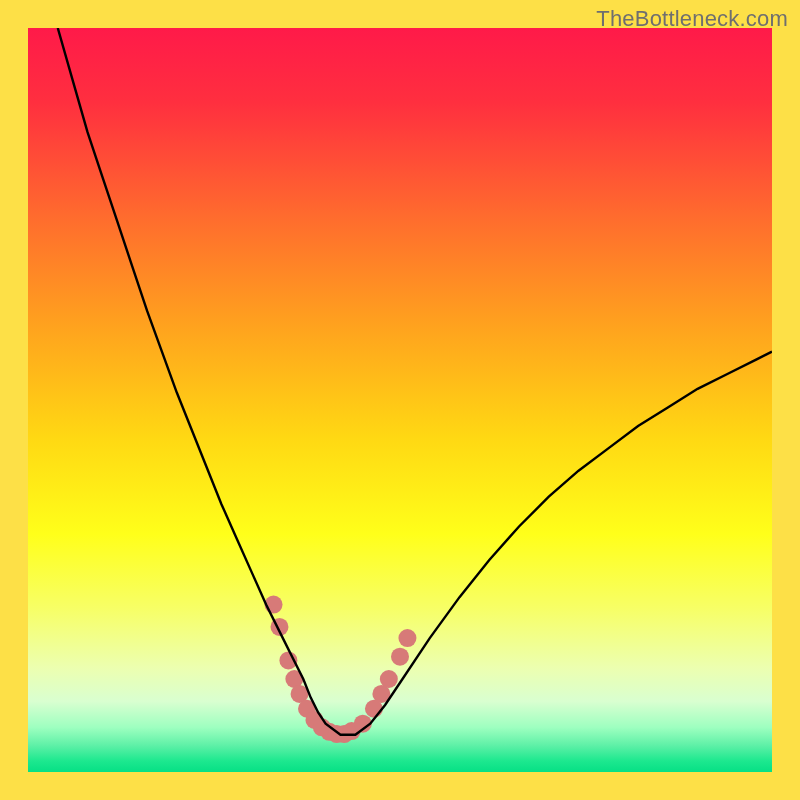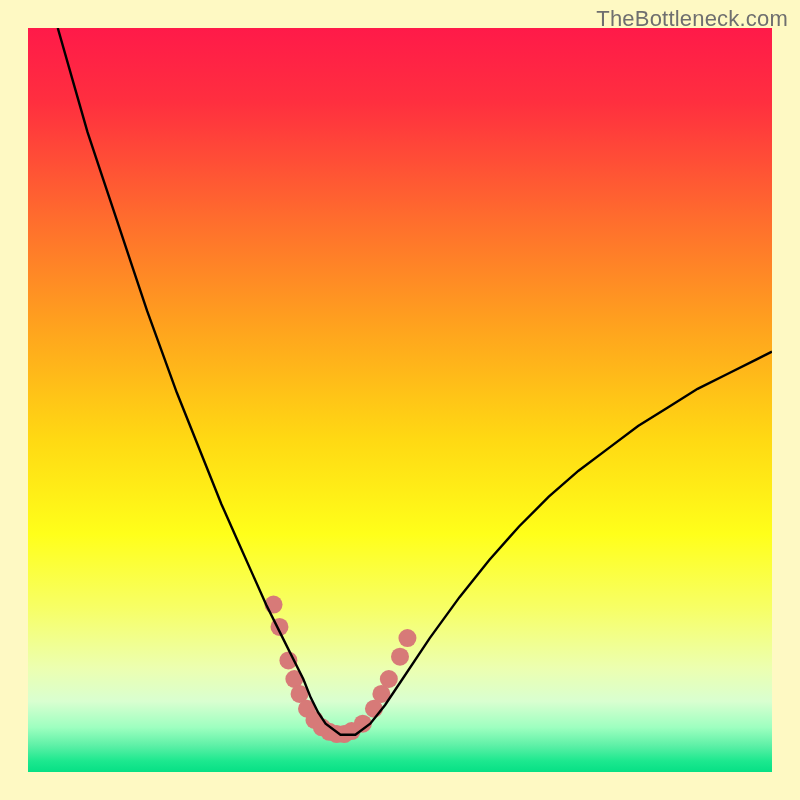--- a/index.html
+++ b/index.html
@@ -8,21 +8,21 @@
     width: 800px;
     height: 800px;
     overflow: hidden;
     background: #000;
     font-family: Arial, Helvetica, sans-serif;
   }
   .frame {
     position: absolute;
     left: 0; top: 0;
     width: 800px; height: 800px;
-    background: #fef9c3;
+    background: #fde047;
   }
   .plot {
     position: absolute;
     left: 28px;
     top: 28px;
     width: 744px;
     height: 744px;
     overflow: hidden;
   }
   .watermark {

